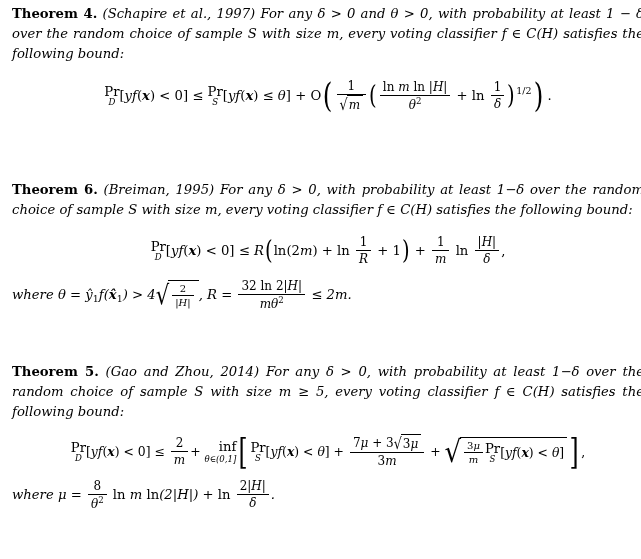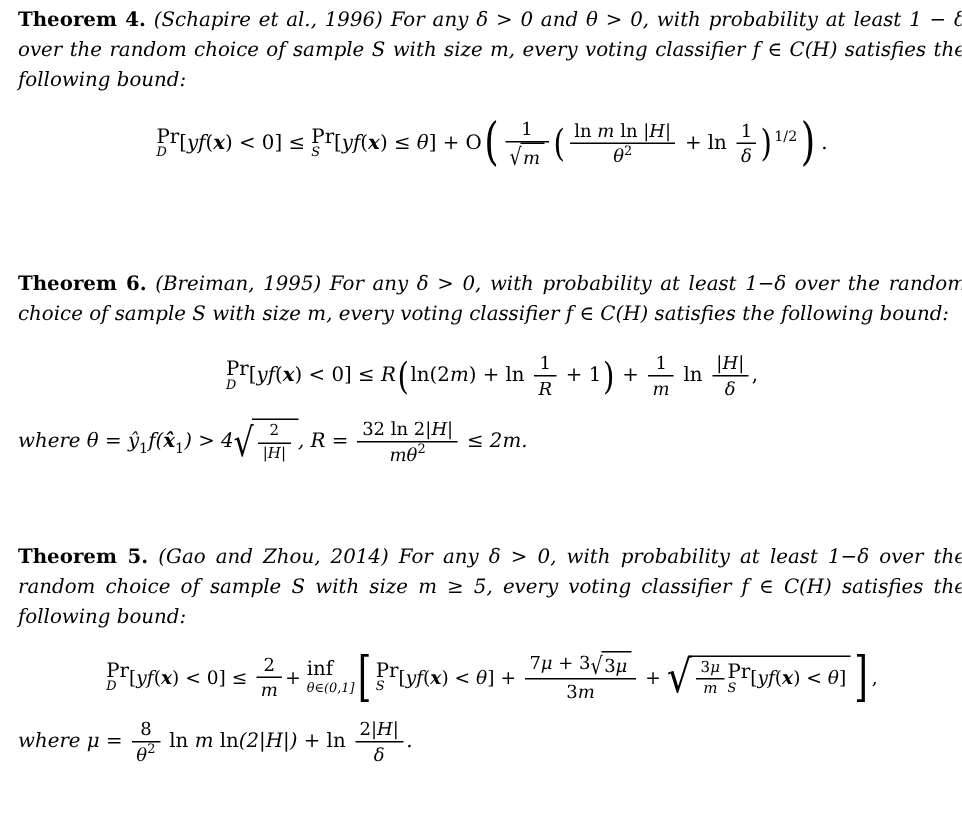--- a/index.html
+++ b/index.html
@@ -60,31 +60,31 @@
   }
   
   .mi { font-style: italic; font-family: "DejaVu Serif", serif; }
   .mup { font-style: normal; font-family: "DejaVu Serif", serif; }
   .mcal { font-style: italic; font-family: "DejaVu Serif", serif; }
   .bold-it { font-style: italic; font-weight: bold; }
 
   .op-pr {
     display: inline-block;
     vertical-align: middle;
-    text-align: left;
+    text-align: center;
     line-height: 1;
     font-style: normal;
   }
   .op-pr .top { display: block; font-size: 13.2px; }
   .op-pr .bot { display: block; font-size: 8.6px; font-style: italic; margin-top: 0px; }
 
   .op-inf {
     display: inline-block;
     vertical-align: middle;
-    text-align: left;
+    text-align: right;
     line-height: 1;
     font-style: normal;
   }
   .op-inf .top { display: block; font-size: 13.2px; }
   .op-inf .bot { display: block; font-size: 8.6px; font-style: italic; margin-top: 1px; }
 
   .frac {
     display: inline-block;
     vertical-align: middle;
     text-align: center;
@@ -161,21 +161,21 @@
   .f3 { font-size: 12.4px; }
 </style>
 </head>
 <body>
 
 <div class="page">
 
   <div class="theorem-block" id="t1">
     <p class="thm-para">
       <span class="thm-name">Theorem 4.</span>
-      <span class="thm-cite">(Schapire et al., 1996)</span>
+      <span class="thm-cite">(Schapire et al., 1997)</span>
       <span>For any <span class="mi">δ</span> &gt; 0 and <span class="mi">θ</span> &gt; 0, with probability at least 1 − <span class="mi">δ</span> over the random choice of sample <span class="mi">S</span> with size <span class="mi">m</span>, every voting classifier <span class="mi">f</span> ∈ <span class="mcal">C</span>(<span class="mcal">H</span>) satisfies the following bound:</span>
     </p>
 
     <div class="formula">
       <span class="op-pr">
         <span class="top">Pr</span><span class="bot">D</span>
       </span><span class="midv">[<span class="mi">y</span><span class="mi">f</span>(<span class="bold-it">x</span>) &lt; 0] ≤ </span><span class="op-pr">
         <span class="top">Pr</span><span class="bot">S</span>
       </span><span class="midv">[<span class="mi">y</span><span class="mi">f</span>(<span class="bold-it">x</span>) ≤ <span class="mi">θ</span>] + <span class="mup">O</span></span><span class="paren-big">(</span><span class="frac"><span class="num">1</span><span class="den"><span class="sqrt"><span class="radical">√</span><span class="rad-body"><span class="mi">m</span></span></span></span></span><span class="paren-med">(</span><span class="frac"><span class="num"><span class="mup">ln</span> <span class="mi">m</span> <span class="mup">ln</span> |<span class="mcal">H</span>|</span><span class="den"><span class="mi">θ</span><span class="sup">2</span></span></span><span class="midv"> + <span class="mup">ln</span> </span><span class="frac"><span class="num">1</span><span class="den"><span class="mi">δ</span></span></span><span class="paren-med">)</span><span class="sup" style="vertical-align:super;">1/2</span><span class="paren-big">)</span><span class="midv"> .</span>
     </div>

